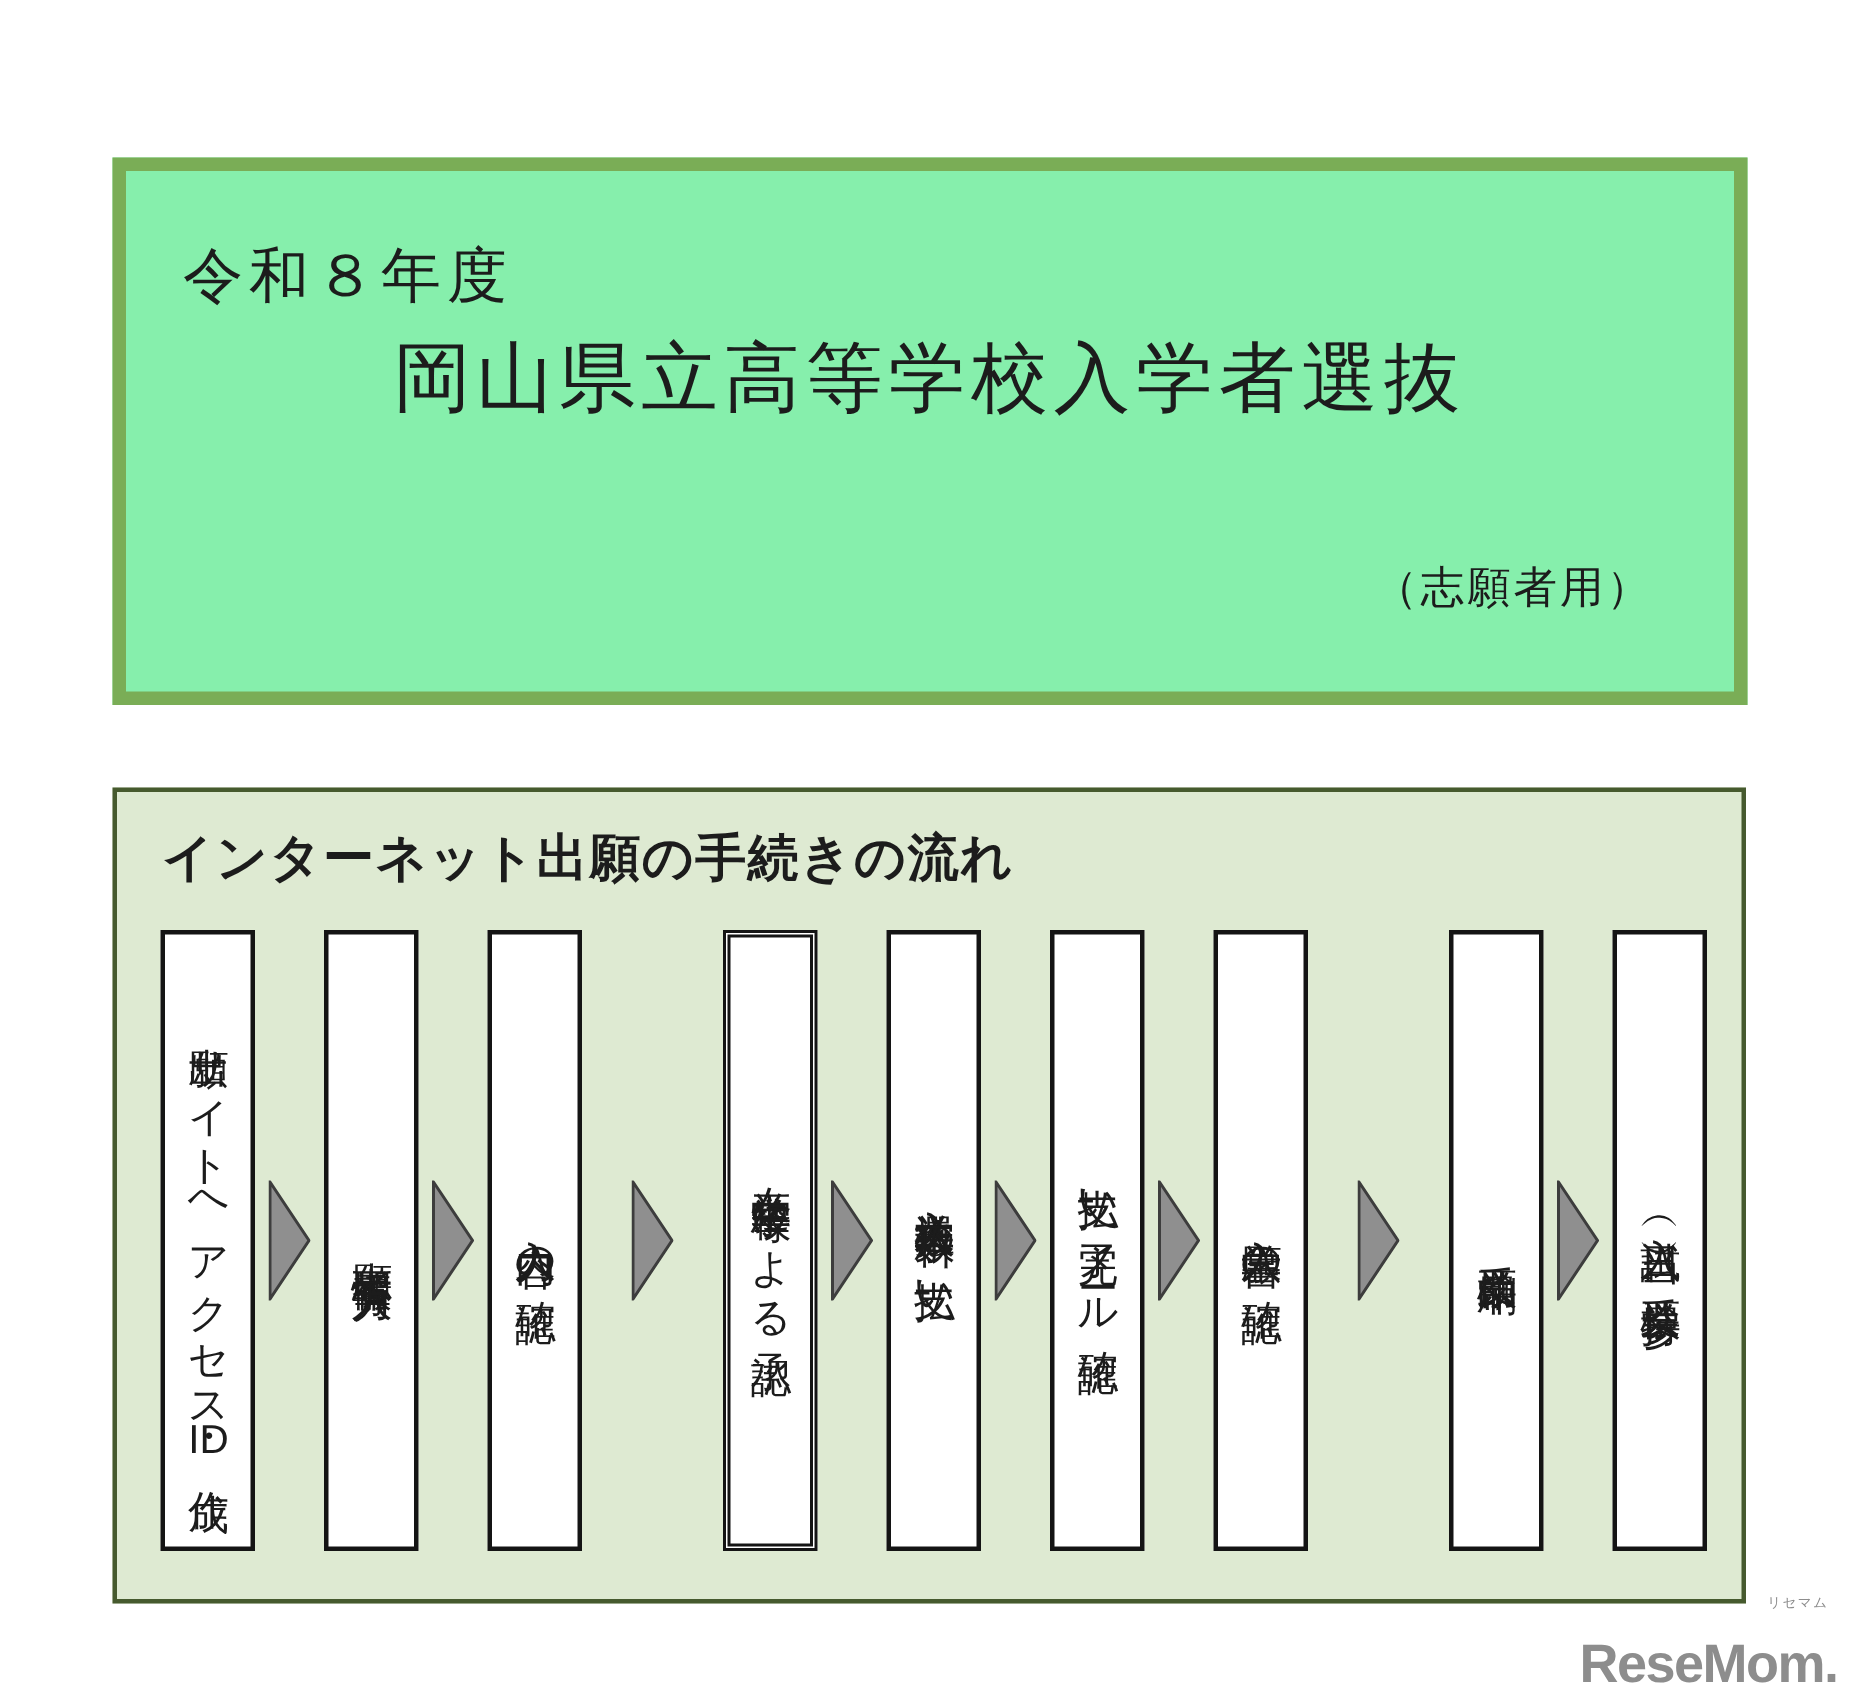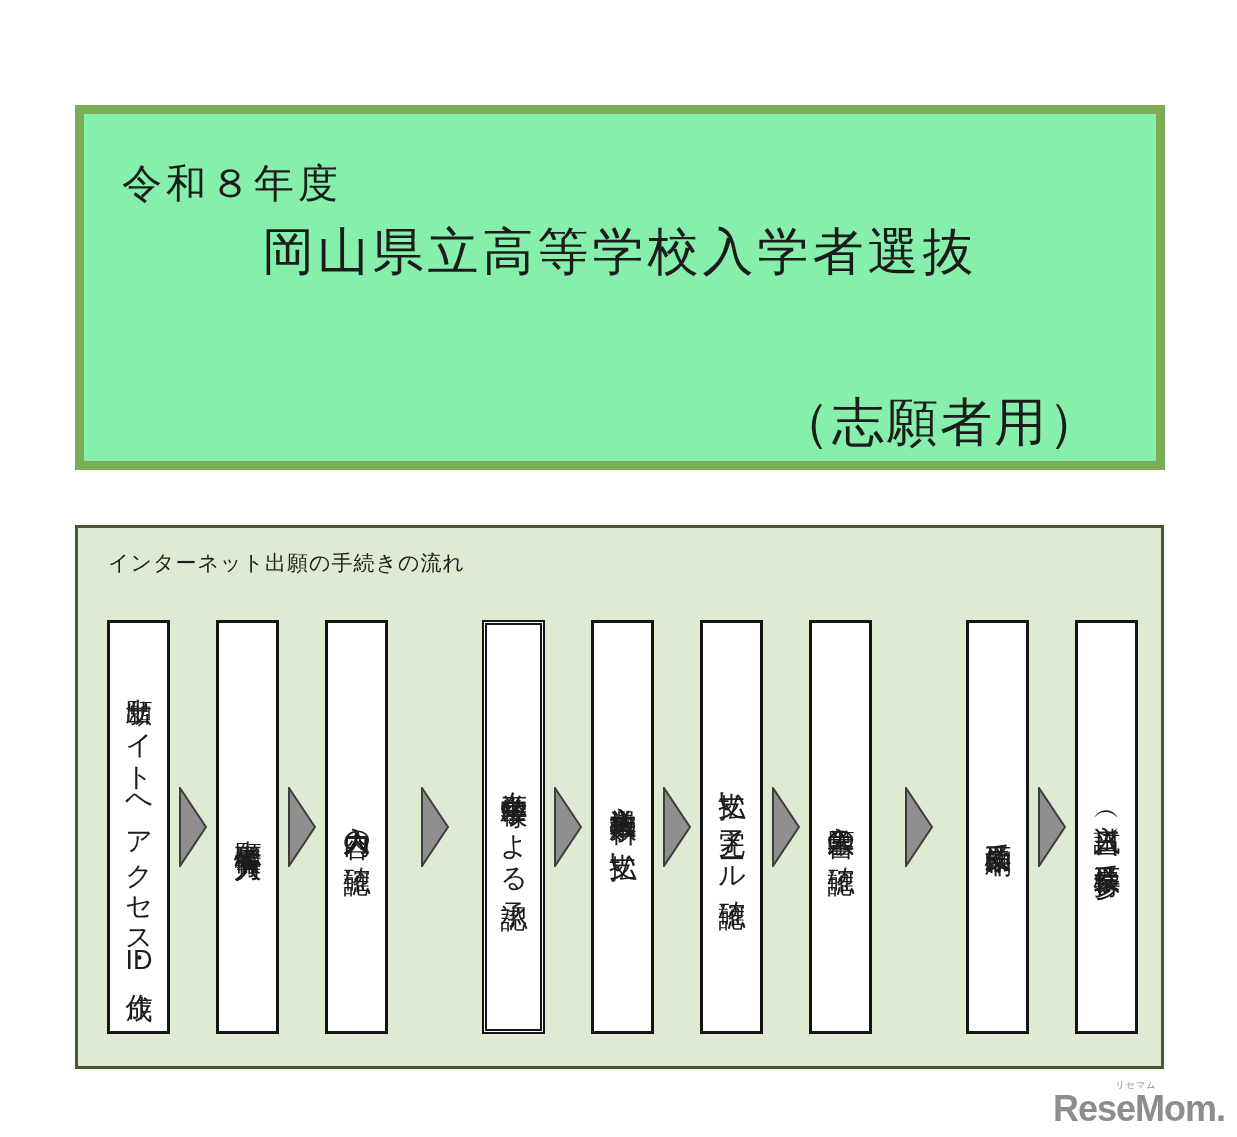--- a/index.html
+++ b/index.html
@@ -24,35 +24,35 @@
     position:absolute;left:38px;top:42px;
     font-size:40px;letter-spacing:4px;white-space:nowrap;
   }
   .title-line{
     position:absolute;left:0;width:100%;
     text-align:center;font-size:51px;white-space:nowrap;
   }
   .title-line.l1{top:104px;letter-spacing:4px;}
   .title-line.l2{top:184px;letter-spacing:1px;}
   .audience{
-    position:absolute;right:54px;top:274px;
-    font-size:52px;letter-spacing:2px;white-space:nowrap;
+    position:absolute;right:54px;top:258px;
+    font-size:29px;letter-spacing:2px;white-space:nowrap;
   }
 
   
   .flow-panel{
     position:absolute;left:75px;top:525px;
     width:1089px;height:544px;
     box-sizing:border-box;
     border:3px solid var(--flow-border,#465a2e);
     background:var(--flow-bg,#deead2);
   }
   .flow-heading{
     position:absolute;left:30px;top:21px;
-    font-size:21px;letter-spacing:1px;white-space:nowrap;
+    font-size:34px;letter-spacing:1px;white-space:nowrap;font-weight:bold;
   }
   .steps-row{
     position:absolute;left:29px;top:92px;height:414px;
     display:flex;align-items:center;
   }
   .step-box{
     width:63px;height:414px;
     box-sizing:border-box;
     border:3px solid #141414;
     background:#ffffff;
@@ -90,22 +90,21 @@
   .logo{
     position:absolute;right:12px;bottom:10px;
     color:var(--logo-color,#8d8d8d);
     text-align:right;
     line-height:1;
   }
   .logo .ruby{
     display:block;
     font-size:9px;
     letter-spacing:1px;
-    margin:0 6px 1px 0;
-    text-align:center;
+    margin:0 6px 18px 0;
   }
   .logo .word{
     font-size:36px;
     font-weight:bold;
     letter-spacing:-1px;
   }
 </style>
 </head>
 <body>
 

